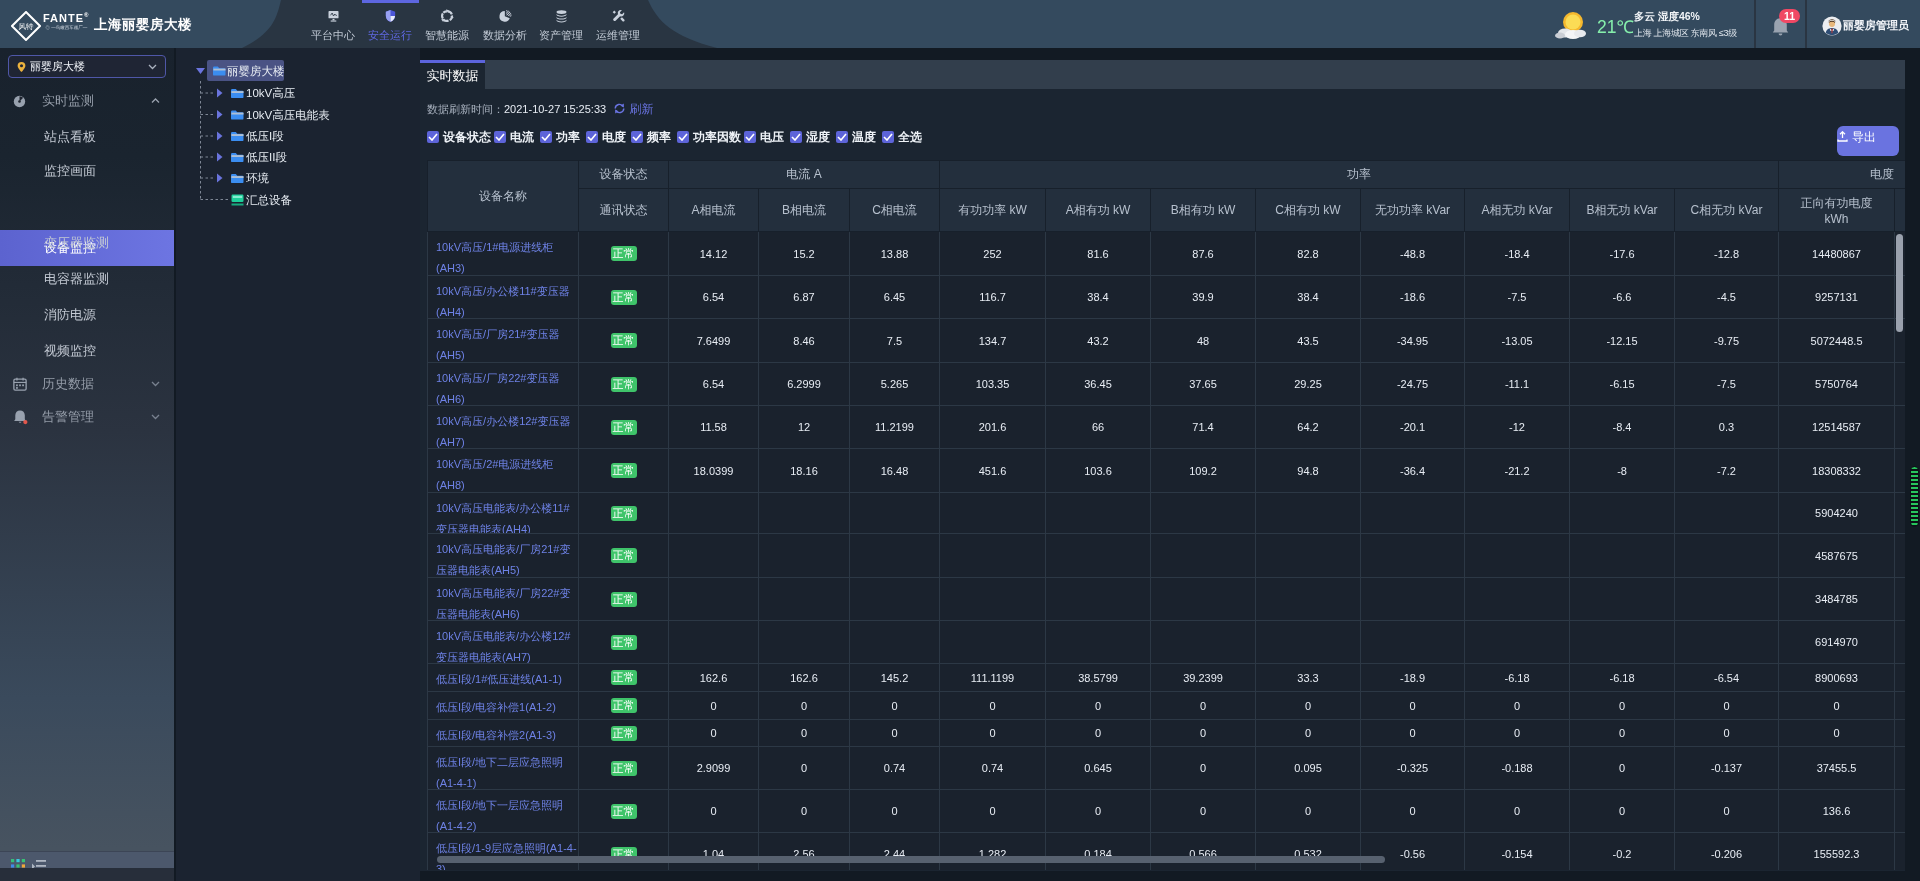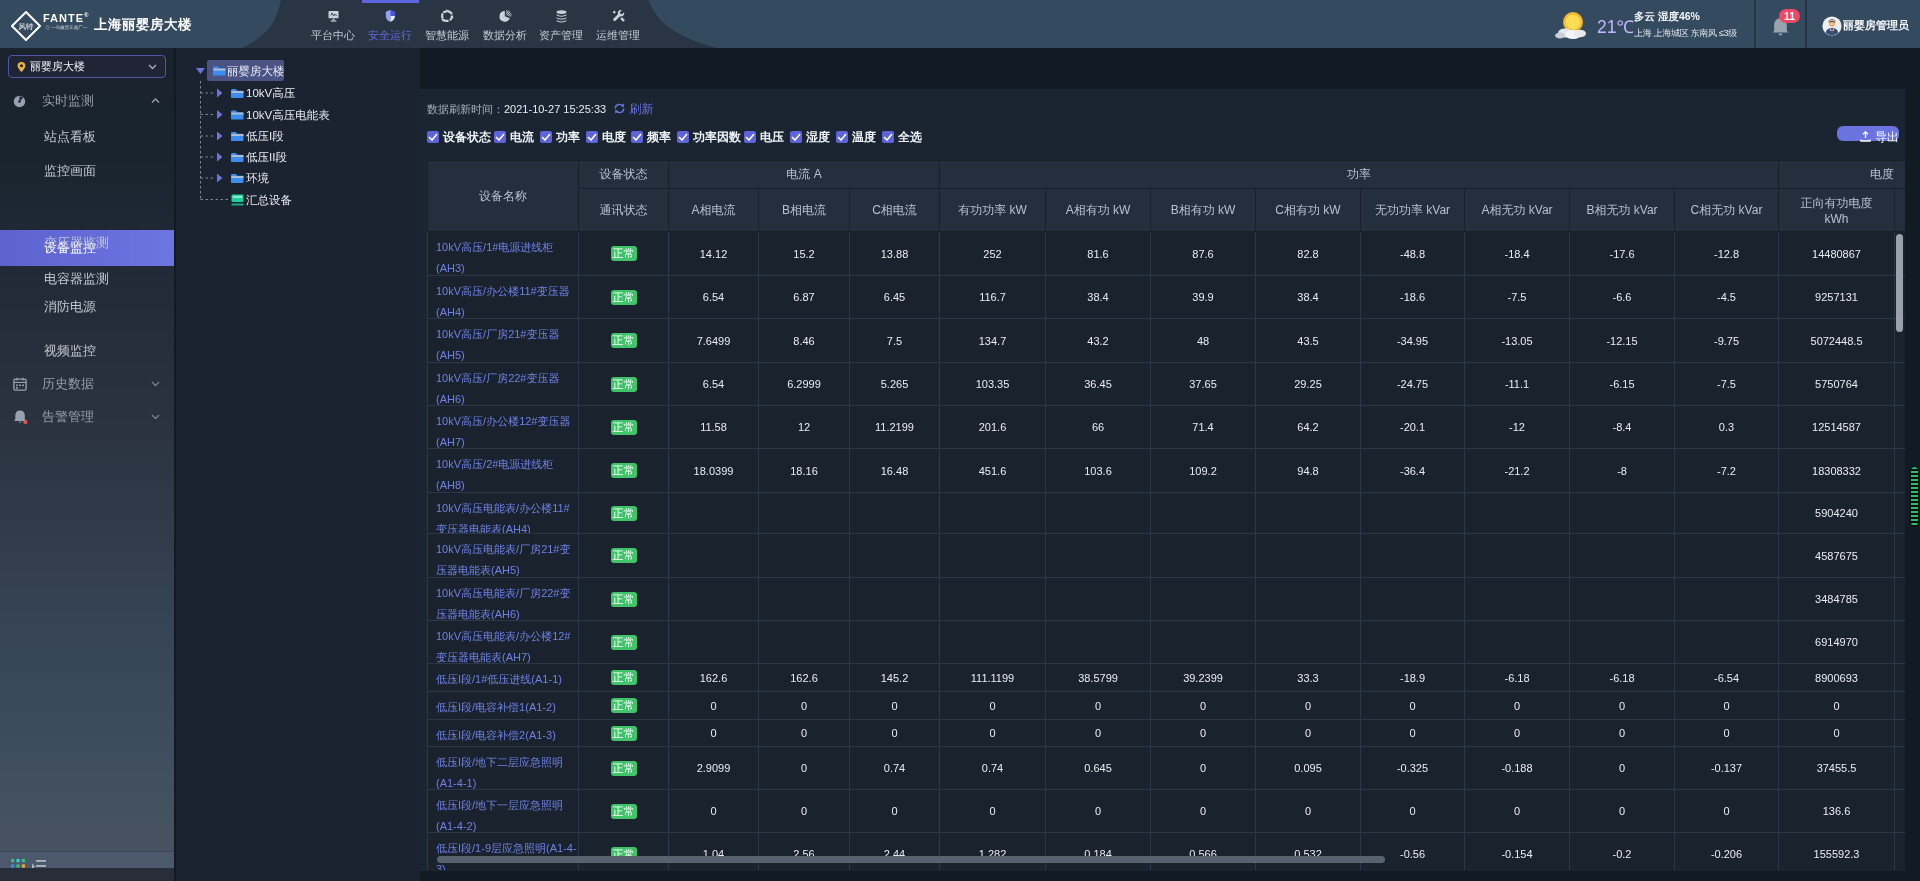--- a/index.html
+++ b/index.html
@@ -13,21 +13,21 @@
   #navpanel { position:absolute; left:0; top:0; width:1920px; height:48px; }
   #logo-diamond { position:absolute; left:11px; top:11px; width:30px; height:30px; }
   #brand { position:absolute; left:43px; top:12px; width:50px; height:26px; }
   #fante { color:#fff; font-weight:bold; font-size:11px; letter-spacing:1px; }
   #title { position:absolute; left:94px; top:16px; color:#fff; font-size:13.5px; font-weight:bold; letter-spacing:0.5px; }
   .nav-item { position:absolute; top:7px; width:58px; text-align:center; color:#c3cbd6; font-size:11px; }
   .nav-item .nicon { display:block; height:21px; margin-bottom:0; padding-top:2px; }
   .nav-item.active { color:#5f68e2; }
   #nav-indicator { position:absolute; left:362px; top:0; width:57px; height:3px; background:#5d66e0; }
   .tb-divider { position:absolute; top:0; width:2px; height:48px; background:#2a3542; }
-  #weather-temp { position:absolute; left:1597px; top:14px; color:#c4b5fd; font-size:17.5px; font-weight:400;}
+  #weather-temp { position:absolute; left:1597px; top:14px; color:#86efac; font-size:17.5px; font-weight:400;}
   #weather-line1 { position:absolute; left:1634px; top:10px; color:#f2f5f8; font-size:10.5px; font-weight:bold; white-space:nowrap; }
   #weather-line2 { position:absolute; left:1634px; top:27px; color:#dde3ea; font-size:9px; white-space:nowrap; letter-spacing:-0.3px; }
   #bell-badge { position:absolute; left:1779px; top:9px; min-width:21px; height:14px; background:#f04864; border-radius:7px;
      color:#fff; font-size:10.5px; font-weight:bold; line-height:14px; text-align:center; padding:0 3px; box-sizing:border-box; }
   #username { position:absolute; left:1843px; top:18px; color:#f0f3f7; font-size:11px; white-space:nowrap;font-weight:bold; }
 
   
   #sidebar { position:absolute; left:0; top:48px; width:174px; height:833px;
      background:linear-gradient(180deg,#19222d 0%, #1a242f 13%, #2b3340 46%, #3a4a5c 78%, #475360 96%); }
   #side-select { position:absolute; left:8px; top:7px; width:158px; height:23px; background:#1f2534;
@@ -50,22 +50,22 @@
   #tabbar { position:absolute; left:0; top:12px; width:1485px; height:29px; background:#323e4c; }
   #tab-active { position:absolute; left:0; top:0; width:65px; height:29px; background:#1b2531; border-top:3px solid #5c64dd;
      color:#fff; font-size:13px; text-align:center; line-height:26px; }
   #timerow { position:absolute; left:7px; top:53px; height:16px; font-size:11px; color:#a7b0bd; }
   #timerow b { color:#e8edf4; font-weight:normal; font-size:11px; }
   #refresh { color:#6a74e2; font-size:12px; margin-left:7px; }
   #checkrow { position:absolute; left:7px; top:83px; height:16px; }
   .ck { position:absolute; top:0; width:12px; height:12px; background:#5d64d9; border-radius:2px; }
   .ck svg { position:absolute; left:1px; top:2px; }
   .cklabel { position:absolute; top:-1px; color:#eef2f7; font-size:12px; font-weight:bold; line-height:14px; white-space:nowrap; }
-  #export-btn { position:absolute; left:1417px; top:78px; width:62px; height:15px; background:#6a73e0; border-radius:6px;
-     color:#fff; font-size:12px; text-align:right; line-height:23px; }
+  #export-btn { position:absolute; left:1417px; top:78px; width:62px; height:30px; background:#6a73e0; border-radius:6px;
+     color:#fff; font-size:12px; text-align:left; line-height:23px; }
 
   
   #tablewrap { position:absolute; left:7px; top:112px; width:1478px; height:710px; overflow:hidden; }
   table { border-collapse:collapse; table-layout:fixed; width:1478px; }
   td, th { border:1px solid #2c3845; font-weight:normal; overflow:hidden; white-space:nowrap; }
   thead td { background:#232f3d; color:#b7c1ce; font-size:12px; text-align:center; border-color:#17202b; }
   tbody td { background:#1a222d; color:#e8edf4; font-size:11px; text-align:center; }
   tbody td.name { text-align:left; padding:0 0 0 8px; color:#6e82e6; white-space:normal; line-height:21px; font-size:11px; word-break:break-all; vertical-align:top; }
   tbody td.name .nm { max-height:37px; overflow:hidden; margin-top:5px; }
   tbody td.name .nm.s { max-height:35px; }
@@ -202,21 +202,21 @@
       </div>
     <div class="menu-item sel" style="top:141px;">
         <span class="mtext">设备监控</span>
       </div>
     <div class="menu-item" style="top:177px;">
         <span class="mtext">变压器监测</span>
       </div>
     <div class="menu-item" style="top:213px;">
         <span class="mtext">电容器监测</span>
       </div>
-    <div class="menu-item" style="top:241px;">
+    <div class="menu-item" style="top:249px;">
         <span class="mtext">消防电源</span>
       </div>
     <div class="menu-item" style="top:285px;text-align:right;">
         <span class="mtext">视频监控</span>
       </div>
     <div class="menu-group" style="top:318px;">
         <svg style="position:absolute;left:13px;top:11px;" width="14" height="14" viewBox="0 0 16 16">
           <rect x="1" y="2.5" width="14" height="12.5" rx="1.5" fill="none" stroke="#98a1ae" stroke-width="1.5"></rect>
           <line x1="4.5" y1="0.8" x2="4.5" y2="4" stroke="#98a1ae" stroke-width="1.5"></line>
           <line x1="11.5" y1="0.8" x2="11.5" y2="4" stroke="#98a1ae" stroke-width="1.5"></line>
@@ -325,20 +325,23 @@
     <div class="tnode" style="left:70px; top:56.5px;">10kV高压电能表</div>
     <div class="tnode" style="left:70px; top:78px;">低压I段</div>
     <div class="tnode" style="left:70px; top:99px;">低压II段</div>
     <div class="tnode" style="left:70px; top:120px;">环境</div>
     <div class="tnode" style="left:70px; top:141.5px;">汇总设备</div>
   </div>
   </div>
 
   <div id="content">
     <div id="cpanel"></div>
+    <div id="tabbar">
+      <div id="tab-active">实时数据</div>
+    </div>
     <div id="timerow">数据刷新时间：<b>2021-10-27 15:25:33</b><span id="refresh"><svg width="13" height="11" viewBox="0 0 13 11" style="vertical-align:-1px;">
           <path d="M2.2,5.5 a4.3,4.3 0 0 1 8,-2" fill="none" stroke="#6a74e2" stroke-width="1.4"></path>
           <polygon points="10.8,0.5 10.8,4.5 7.5,2.8" fill="#6a74e2"></polygon>
           <path d="M10.8,5.5 a4.3,4.3 0 0 1 -8,2" fill="none" stroke="#6a74e2" stroke-width="1.4"></path>
           <polygon points="2.2,10.5 2.2,6.5 5.5,8.2" fill="#6a74e2"></polygon>
         </svg> 刷新</span></div>
     <div id="checkrow">
 <span class="ck" style="left:0px;">
         <svg width="10" height="8" viewBox="0 0 10 8">
           <polyline points="1,4 4,7 9,1" fill="none" stroke="#fff" stroke-width="1.6"></polyline>

